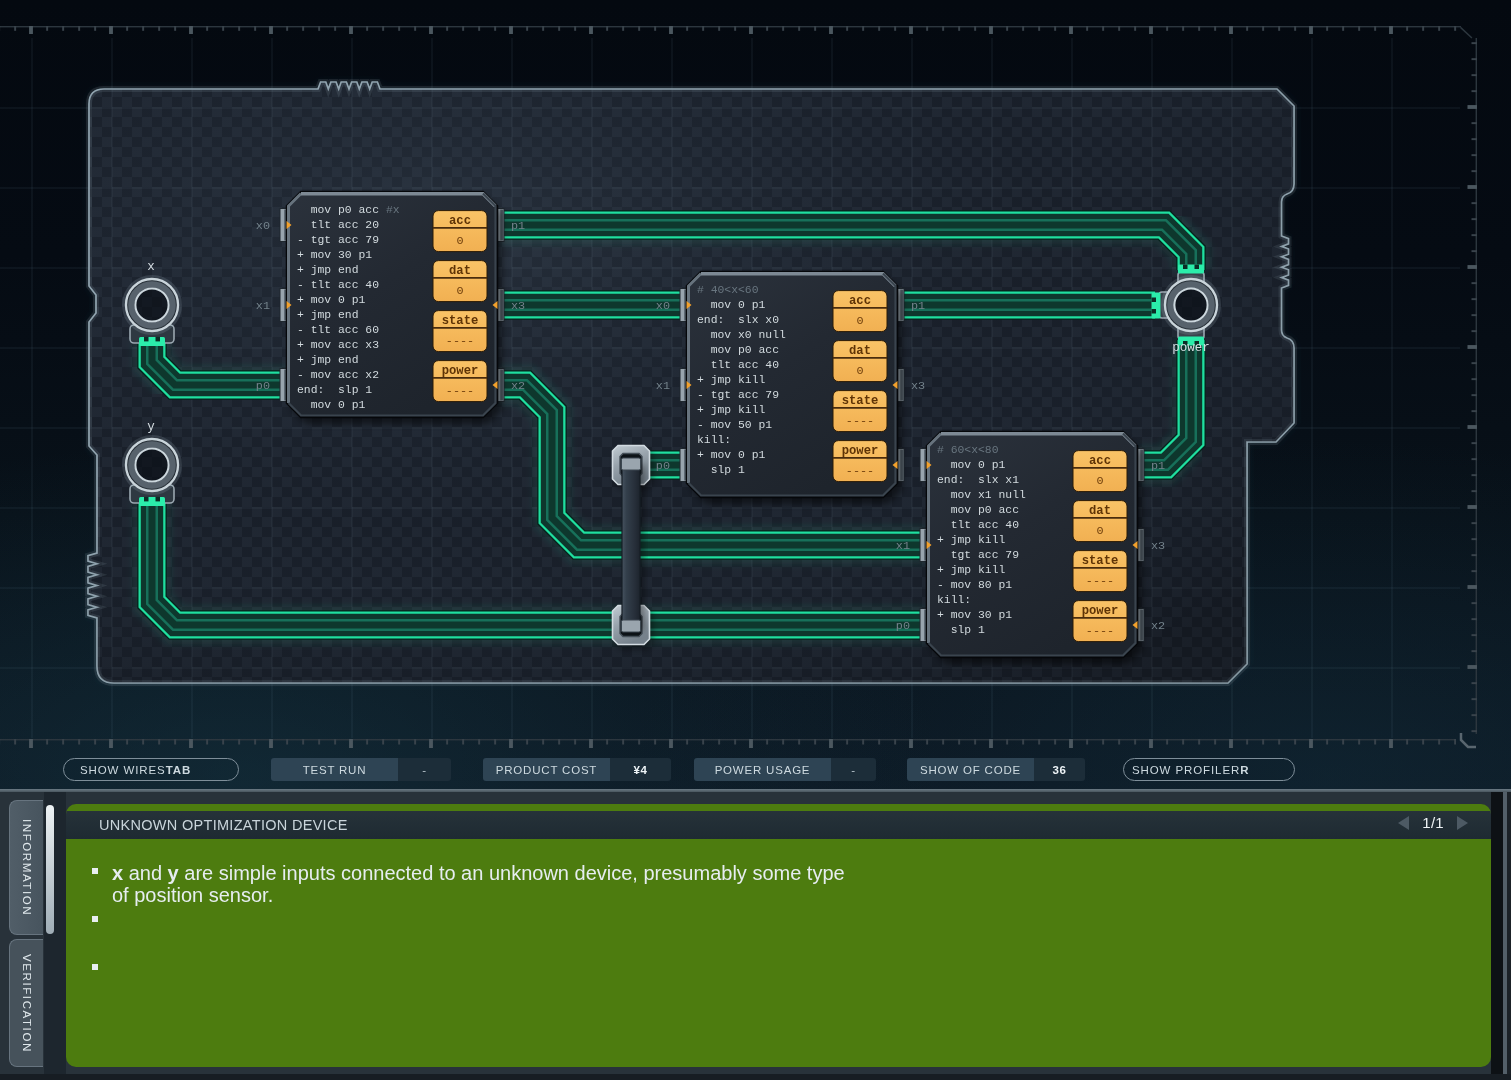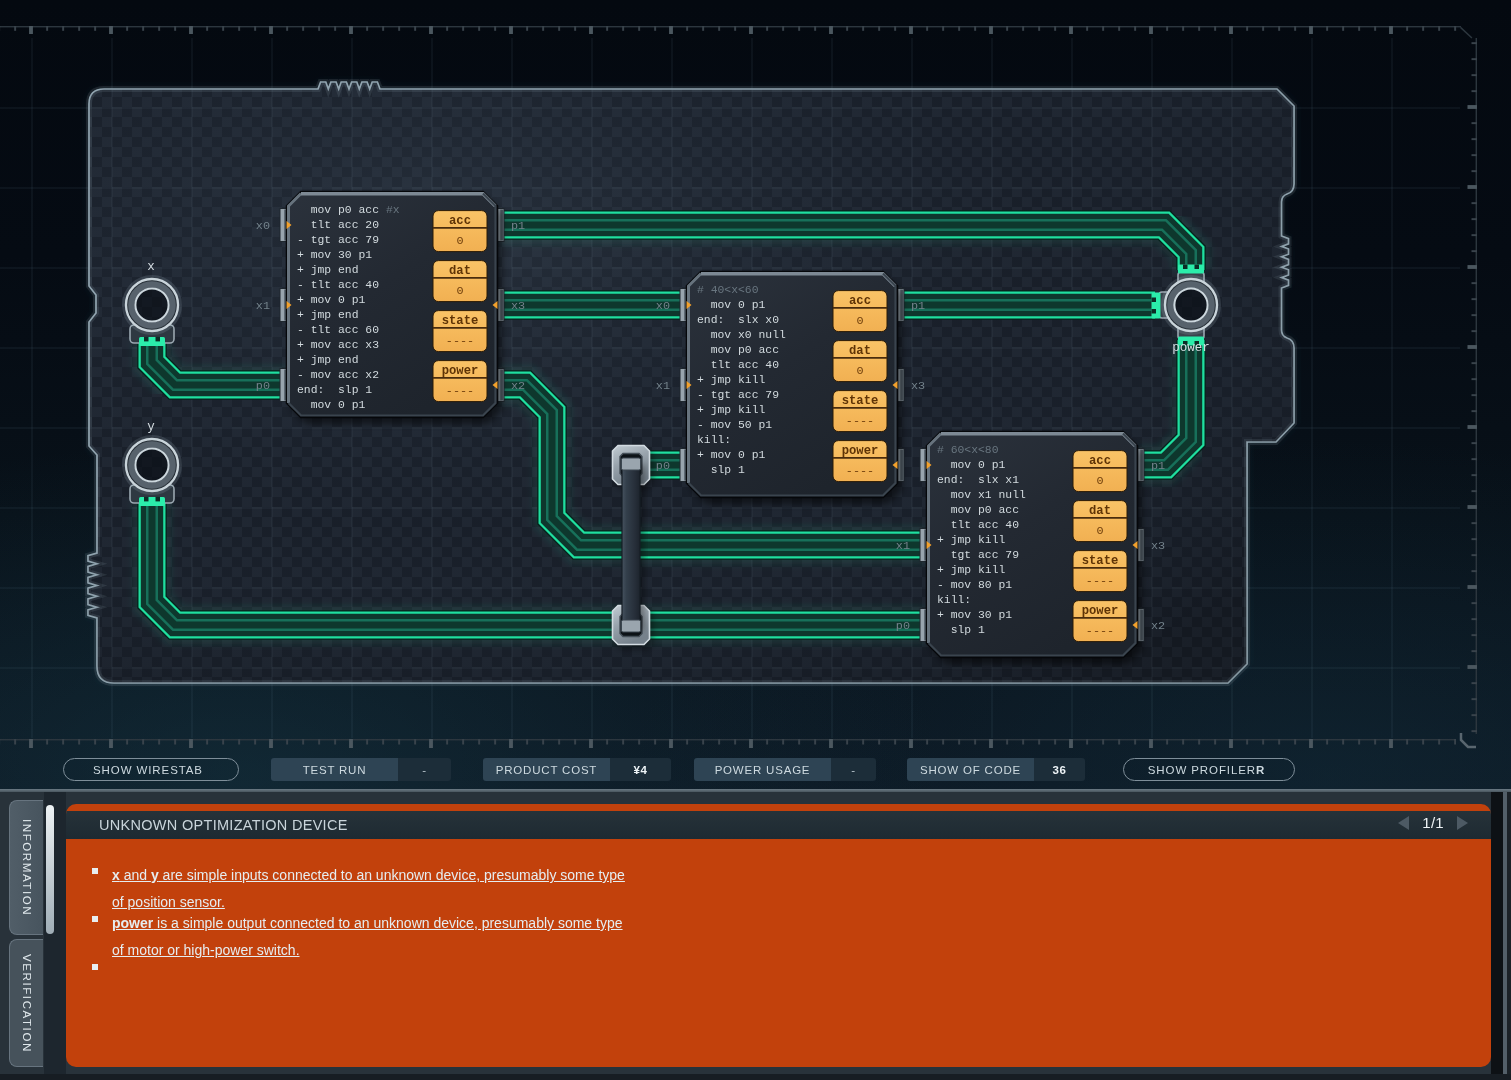--- a/index.html
+++ b/index.html
@@ -10,42 +10,42 @@
  linear-gradient(180deg, #040910 0%, #050b13 32%, #081119 65%, #0c1722 100%);
  padding-left: 44px;
 }
 .code { font-family:"Liberation Mono",monospace; font-size:11.4px; fill:#d2dade; }
 .reglbl { font-family:"Liberation Mono",monospace; font-size:12.2px; font-weight:bold; fill:#5f3406; text-anchor:middle; }
 .regval { font-family:"Liberation Mono",monospace; font-size:11.8px; fill:#6f3e0c; text-anchor:middle; }
 .pinlbl { font-family:"Liberation Mono",monospace; font-size:11.8px; fill:#73828b; }
 .conlbl { font-family:"Liberation Mono",monospace; font-size:12.5px; fill:#d5dde2; }
 .btn { position:absolute; height:23px; top:758px; border-radius:11.5px; display:flex; align-items:center;
  color:#cdd9df; font-size:11.5px; letter-spacing:0.9px; }
-.btnb { border:1.5px solid #7e8e99; justify-content:center; }
+.btnb { border:1.5px solid #7e8e99; justify-content:flex-start; }
 .btnf { border-radius:3px; letter-spacing:0.8px; }
 .btnf .l { position:absolute; left:0; top:0; bottom:0; width:127px; background:#2e4454; border-radius:3px 0 0 3px;
  display:flex; align-items:center; justify-content:center; }
 .btnf .r { position:absolute; left:127px; top:0; bottom:0; right:0; background:#1c2d39; border-radius:0 3px 3px 0;
  display:flex; align-items:center; justify-content:center; }
 .num { color:#eef4f7; font-weight:bold; letter-spacing:0.5px; }
 #dock { position:absolute; top:792px; left:0; width:1511px; height:288px; background:#28323a; }
 #dockline { position:absolute; top:-3px; left:0; width:1511px; height:3px; background:linear-gradient(180deg,#6b7a84,#49565f); }
 .tab { position:absolute; left:9px; width:34px; background:linear-gradient(90deg,#515e68,#47545e); border:1px solid #67747f;
  border-right:none; border-radius:8px 0 0 8px; color:#dfe7eb; font-size:11.5px; letter-spacing:1.6px;
  writing-mode:vertical-rl; display:flex; align-items:center; justify-content:center; }
 #scroll { position:absolute; left:46px; top:13px; width:8px; height:129px; border-radius:4px;
  background:linear-gradient(180deg,#edf2f4,#9fadb6); }
-#panel { position:absolute; left:66px; top:12px; width:1425px; height:263px; background:#c2410c; border-radius:10px; overflow:hidden; }
+#panel { position:absolute; left:66px; top:12px; width:1425px; height:263px; background:#4d7c0f; border-radius:10px; overflow:hidden; }
 #phead { position:absolute; top:7px; left:0; right:0; height:28px; background:linear-gradient(180deg,#263239,#1e2a32);
  color:#c9d4da; font-size:14.5px; letter-spacing:0.3px; line-height:28px; padding-left:33px; }
 #pnav { position:absolute; top:0; right:23px; height:24px; display:flex; align-items:center; gap:13px; }
 .tri { width:0; height:0; border-top:7px solid transparent; border-bottom:7px solid transparent; }
 #pnav .txt { color:#eef3f5; font-size:15px; }
 .bullet { position:absolute; left:26px; width:6px; height:6px; background:#e8eef1; }
-.btxt { position:absolute; left:46px; color:#e6edf0; font-size:14px; line-height:27px;text-decoration:underline; }
+.btxt { position:absolute; left:46px; color:#e6edf0; font-size:20px; line-height:22px; }
 </style></head>
 <body>
 <div id="page">
 <div id="scene">
       <svg width="1511" height="792" viewBox="0 0 1511 792" xmlns="http://www.w3.org/2000/svg" style="position:absolute;top:0;left:0">
 <defs>
 <filter id="blur4" x="-20%" y="-20%" width="140%" height="140%">
             <feGaussianBlur stdDeviation="3.5"></feGaussianBlur>
           </filter>
 <filter id="blur6" x="-30%" y="-30%" width="160%" height="160%">
@@ -391,21 +391,21 @@
 <circle cx="1191" cy="305" r="24.6" stroke="rgba(18,25,32,0.6)" stroke-width="1.6" fill="none"></circle>
 <circle cx="1191" cy="305" r="26" stroke="#c9d4da" stroke-width="2.4" fill="none"></circle>
 <circle cx="1191" cy="305" r="16.6" stroke="#ccd7dd" stroke-width="2" fill="none"></circle>
 <text x="151" y="270" class="conlbl" text-anchor="middle">x</text>
 <text x="151" y="430" class="conlbl" text-anchor="middle">y</text>
 <text x="1191" y="351" class="conlbl" text-anchor="middle">power</text>
 </svg>
     </div>
 <div class="btn btnb" style="left:63px;width:176px;">
       <span style="margin-left:16px">SHOW WIRES</span>
-      <span style="margin-right:22px;font-weight:normal">TAB</span>
+      <span style="margin-right:22px;font-weight:bold">TAB</span>
     </div>
 <div class="btn btnf" style="left:271px;width:180px;">
       <span class="l">TEST RUN</span>
       <span class="r" style="color:#b9c6cd">-</span>
     </div>
 <div class="btn btnf" style="left:483px;width:188px;">
       <span class="l">PRODUCT COST</span>
       <span class="r num">¥4</span>
     </div>
 <div class="btn btnf" style="left:694px;width:182px;">
@@ -433,16 +433,15 @@
  <div id="panel">
   <div id="phead">UNKNOWN OPTIMIZATION DEVICE<span id="pnav">
     <span class="tri" style="border-right:11px solid #4d5a64"></span>
     <span class="txt">1/1</span>
     <span class="tri" style="border-left:11px solid #4d5a64"></span>
           </span>
   </div>
   <div class="bullet" style="top:64px"></div>
   <div class="btxt" style="top:58px"><b>x</b> and <b>y</b> are simple inputs connected to an unknown device, presumably some type<br>of position sensor.</div>
   <div class="bullet" style="top:112px"></div>
-  <div class="btxt" style="top:106px"><b>power</b> is a simple output connected to an unknown device, presumably some type<br>of motor or high-power switch.</div>
   <div class="bullet" style="top:160px"></div>
  </div>
 </div>
 </div>
 </body></html>

